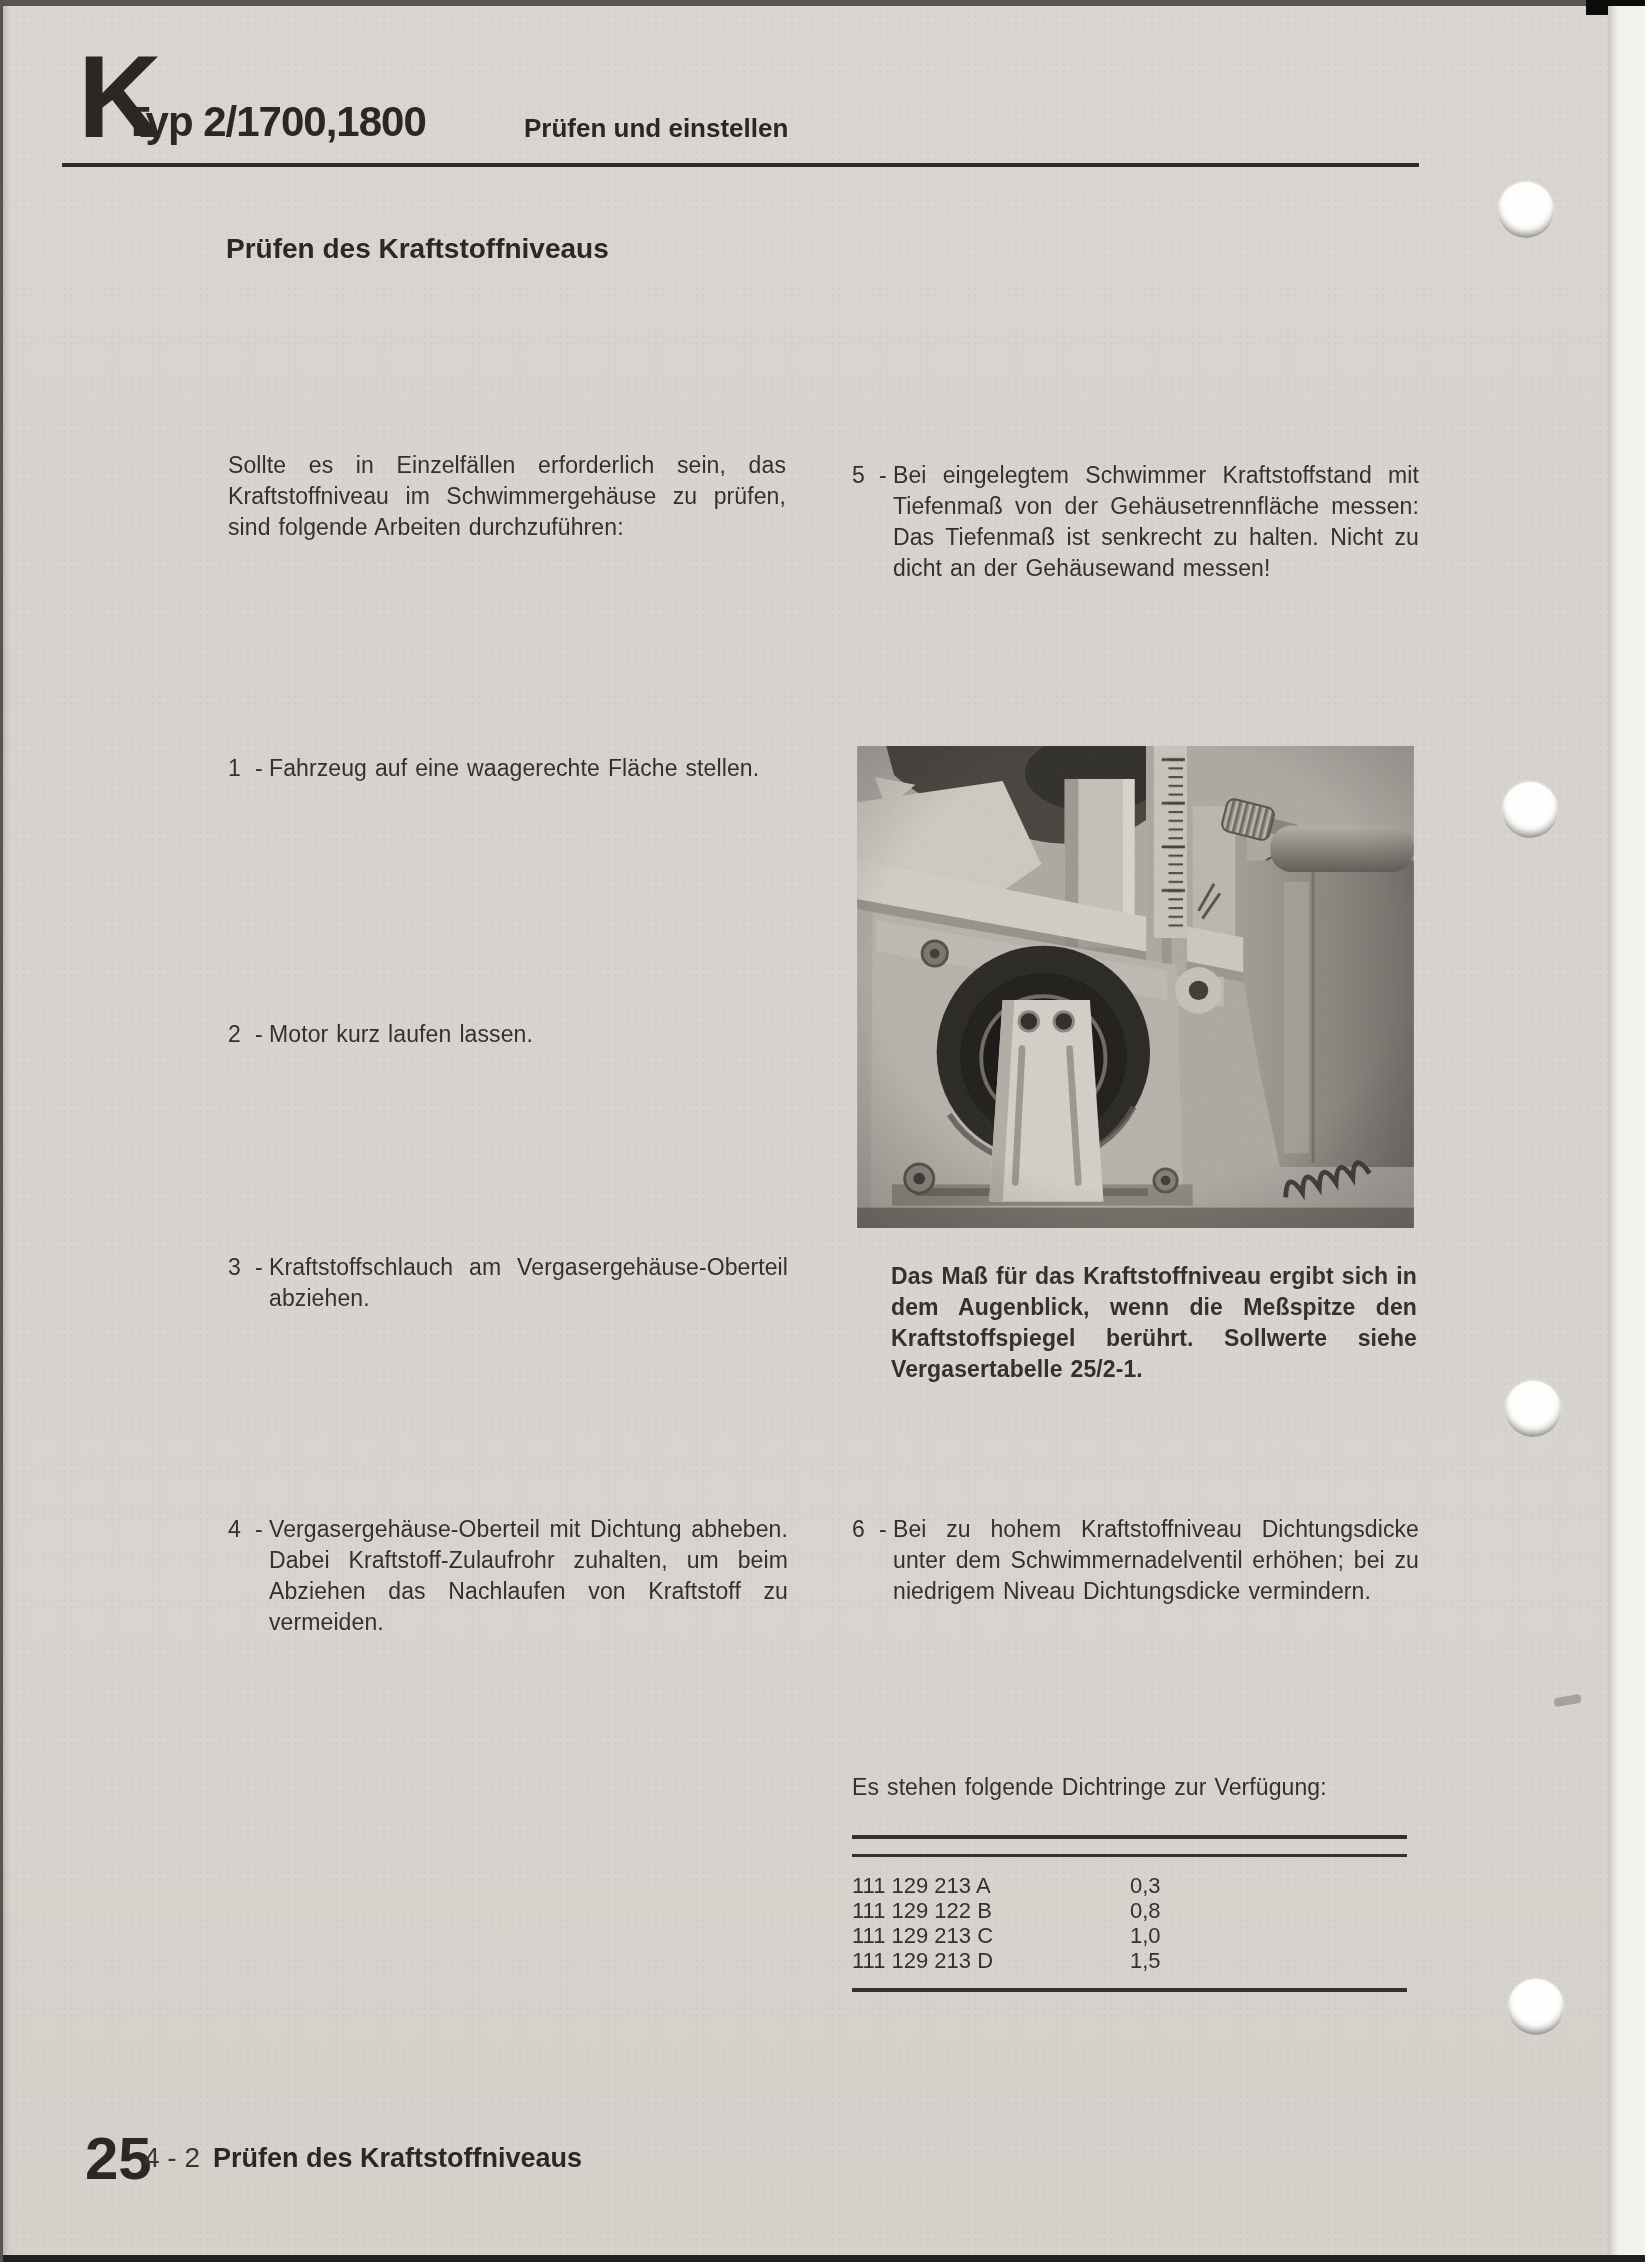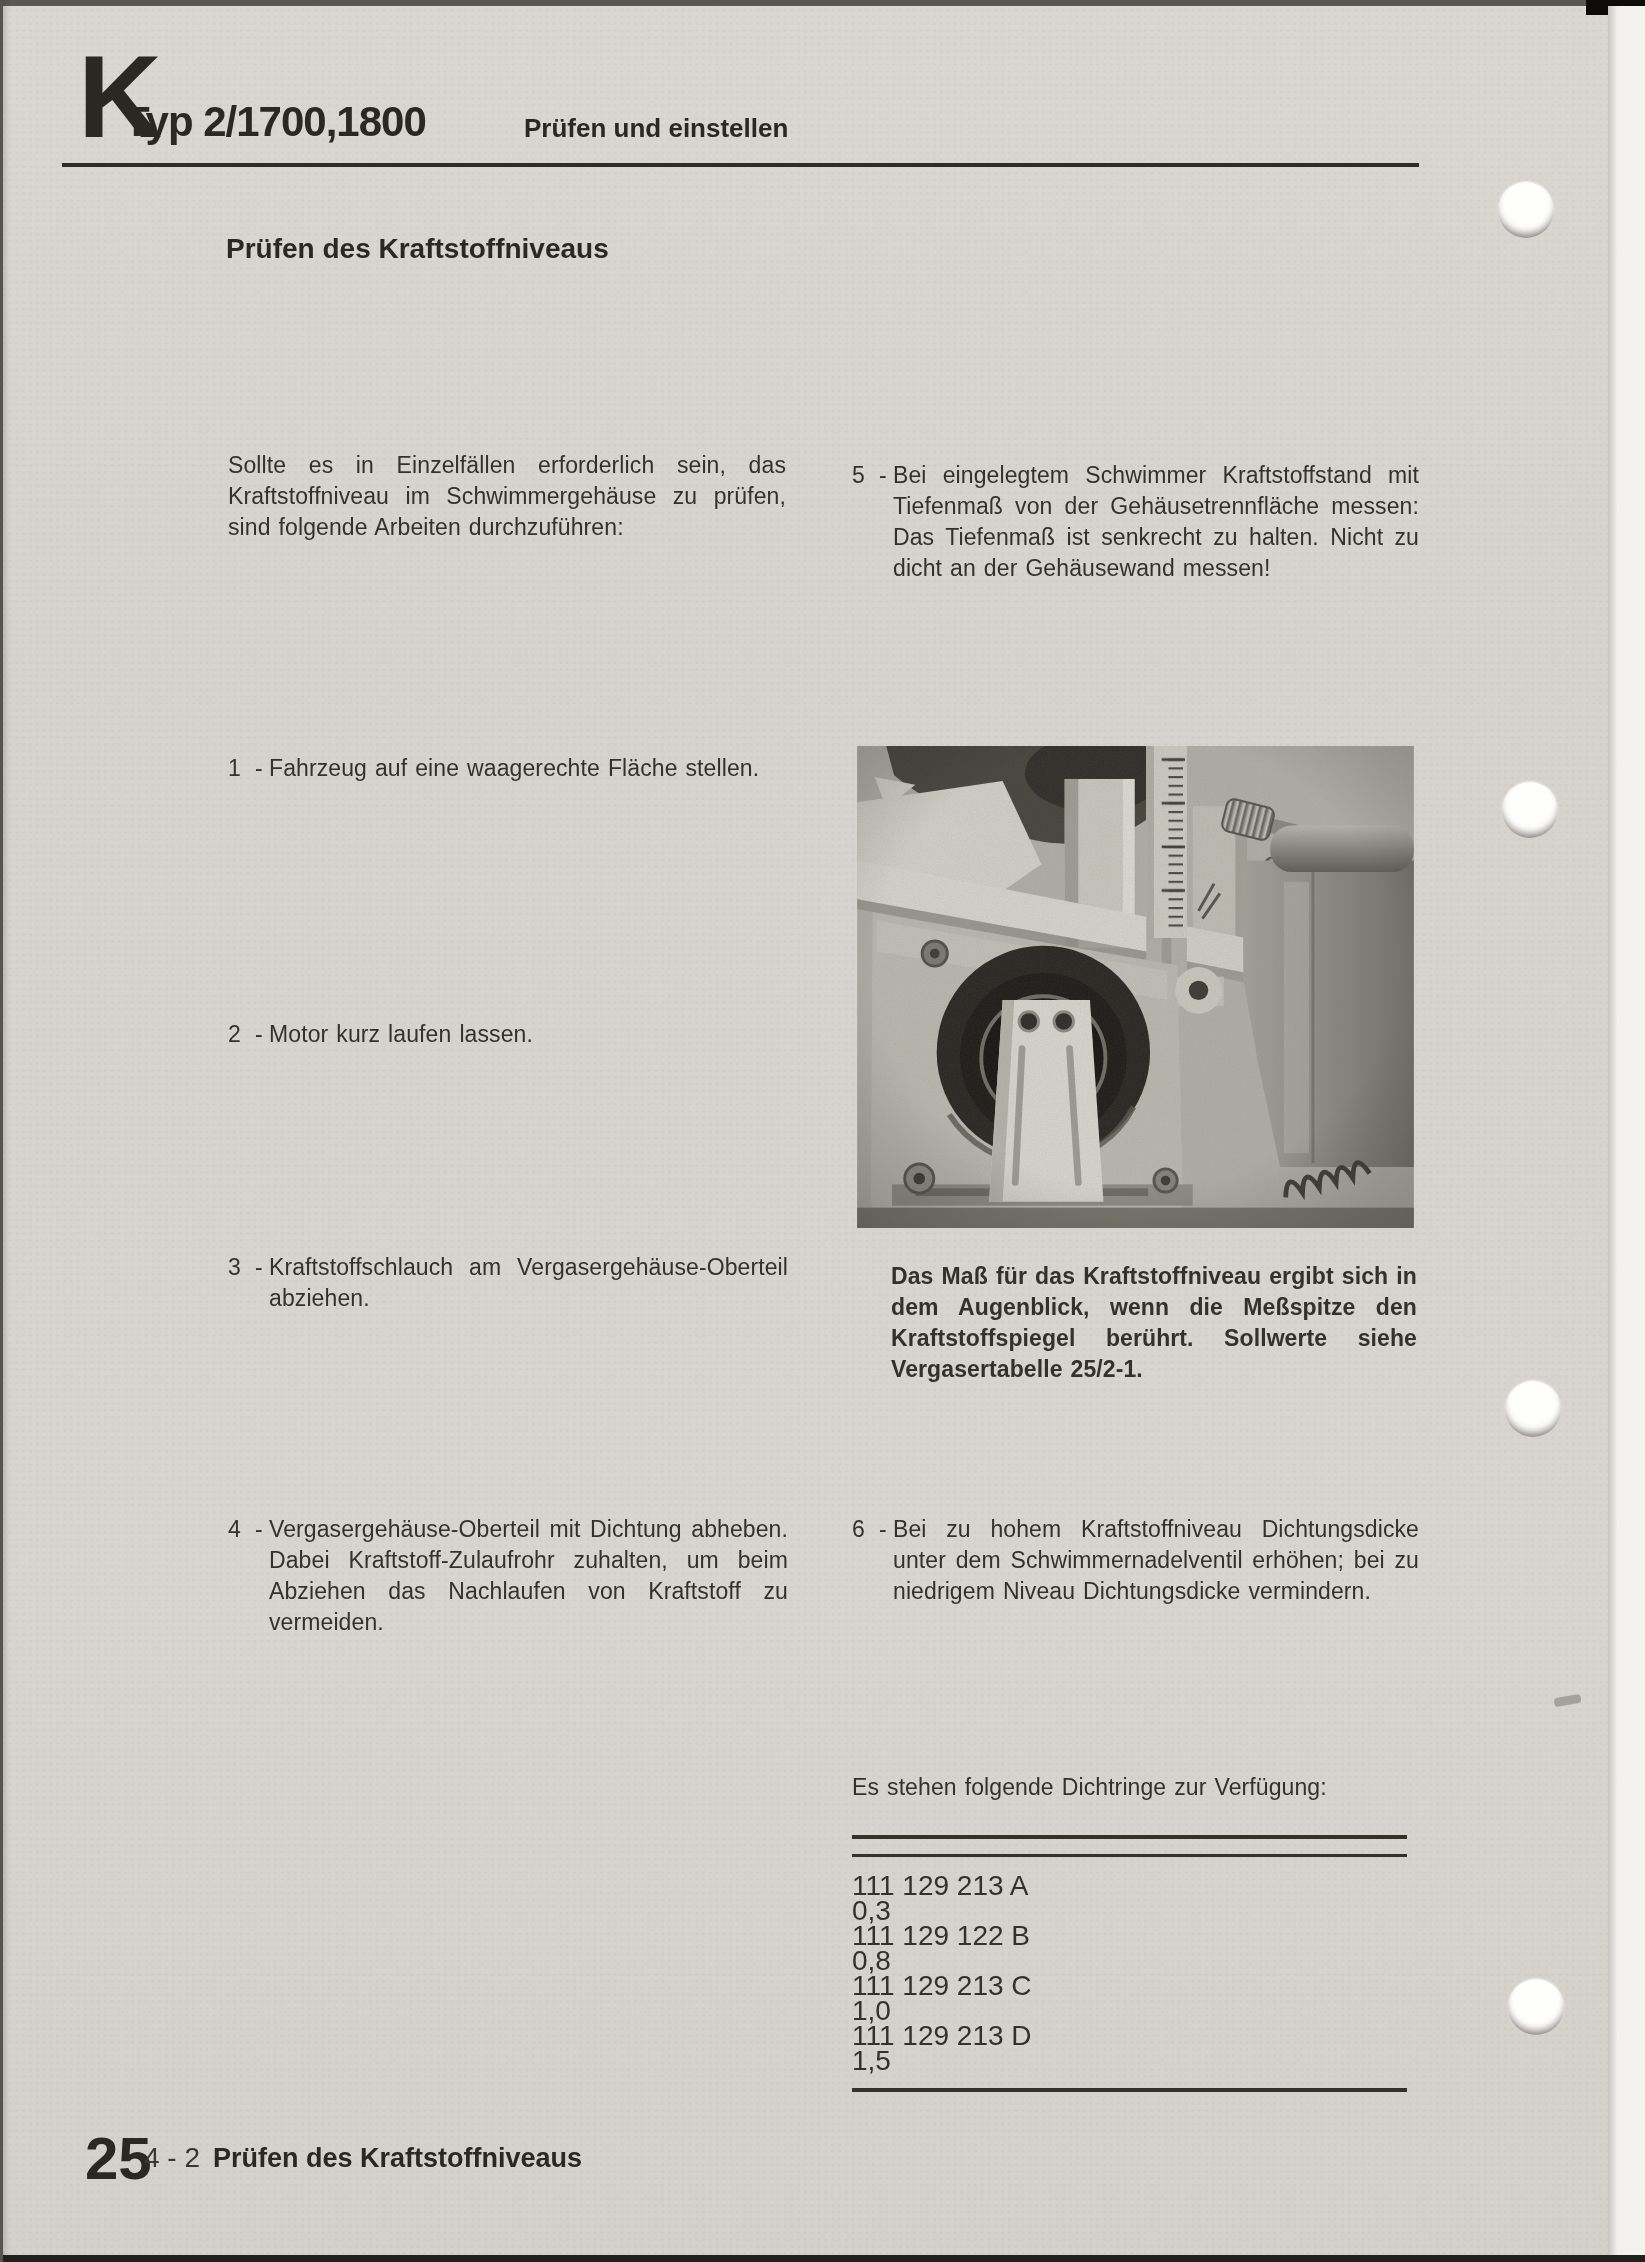--- a/index.html
+++ b/index.html
@@ -38,21 +38,21 @@
   .step-marker{flex:none;width:41px;word-spacing:7.8px;white-space:pre;font-size:23px;line-height:31px;}
   .step-text{flex:1;}
   
   .photo{left:857px;top:746px;width:557px;height:482px;margin:0;}
   
   .parts-table{left:852px;top:1835px;width:555px;}
   .t-rule{height:3.9px;background:#343129;}
   .t-rule.mid{height:2.9px;}
   .t-head{display:flex;margin-top:13.6px;font-size:23px;font-weight:700;line-height:29px;color:#2f2c28;}
   .t-rows{margin-top:15.5px;margin-bottom:15.5px;}
-  .t-row{display:flex;font-size:28px;line-height:25px;flex-direction:column;}
+  .t-row{display:flex;font-size:22px;line-height:25px;}
   .c1{flex:none;width:278px;}
   .c2{flex:1;}
   .rule-gap{margin-top:15.5px;}
   
   .footer-num{left:85px;top:2129px;font-size:60px;line-height:1;font-weight:700;color:#2b2824;}
   .footer-ref{left:144px;top:2144px;font-size:28px;line-height:1;font-weight:400;color:#3a3731;}
   .footer-label{left:213px;top:2145px;font-size:27px;line-height:1;font-weight:700;color:#2b2824;}
 </style>
 </head>
 <body>

